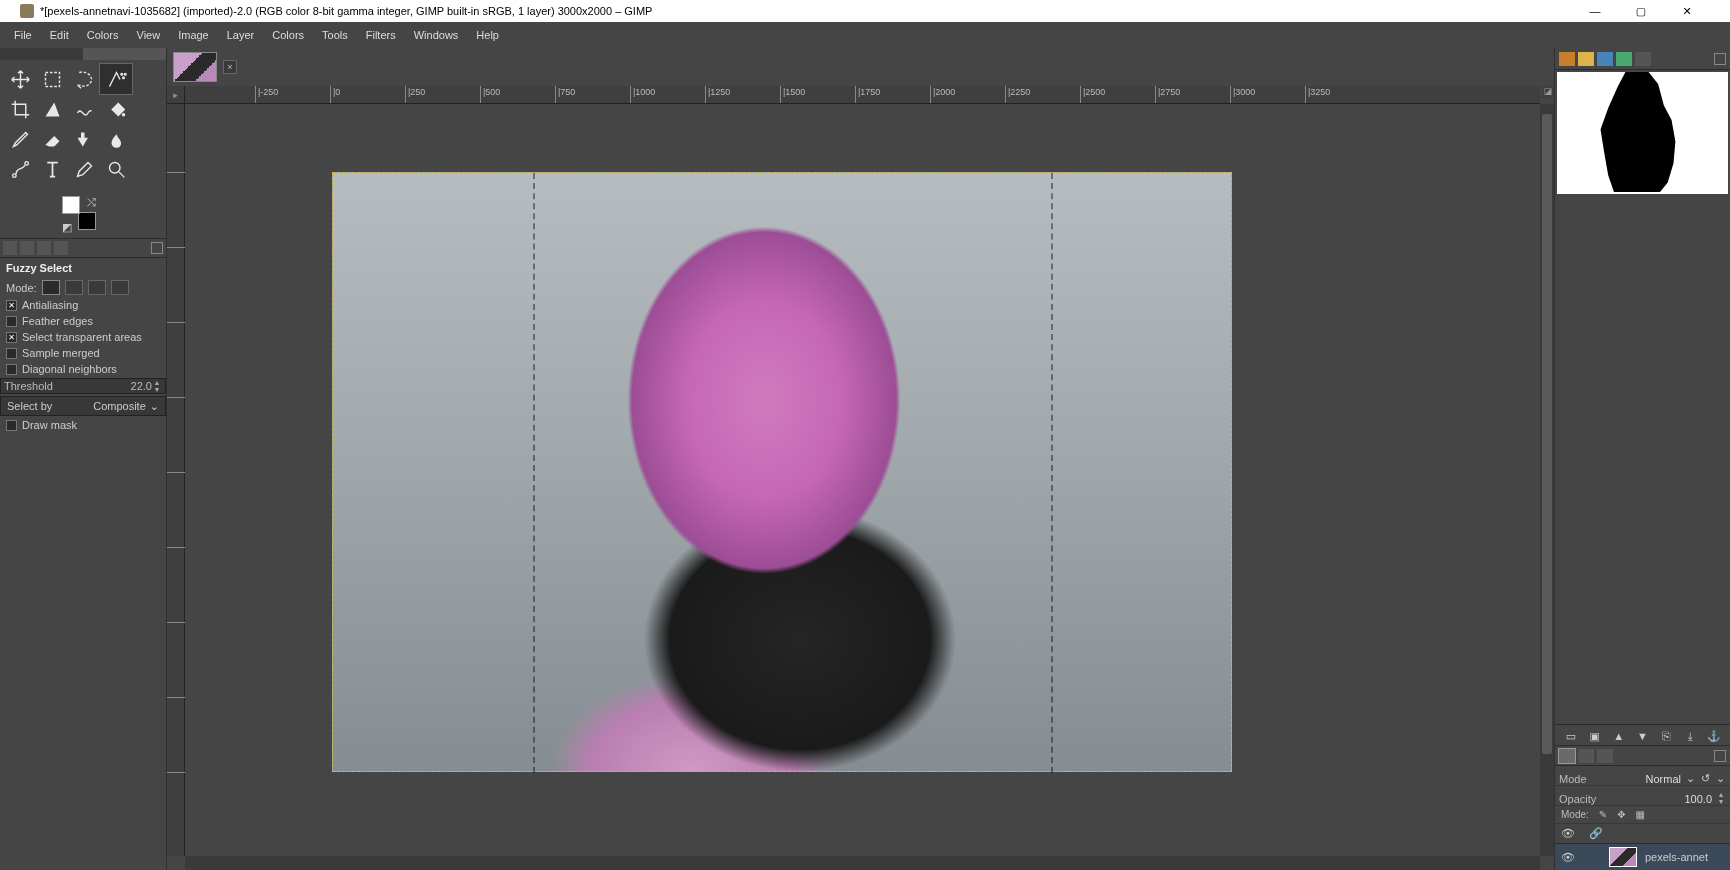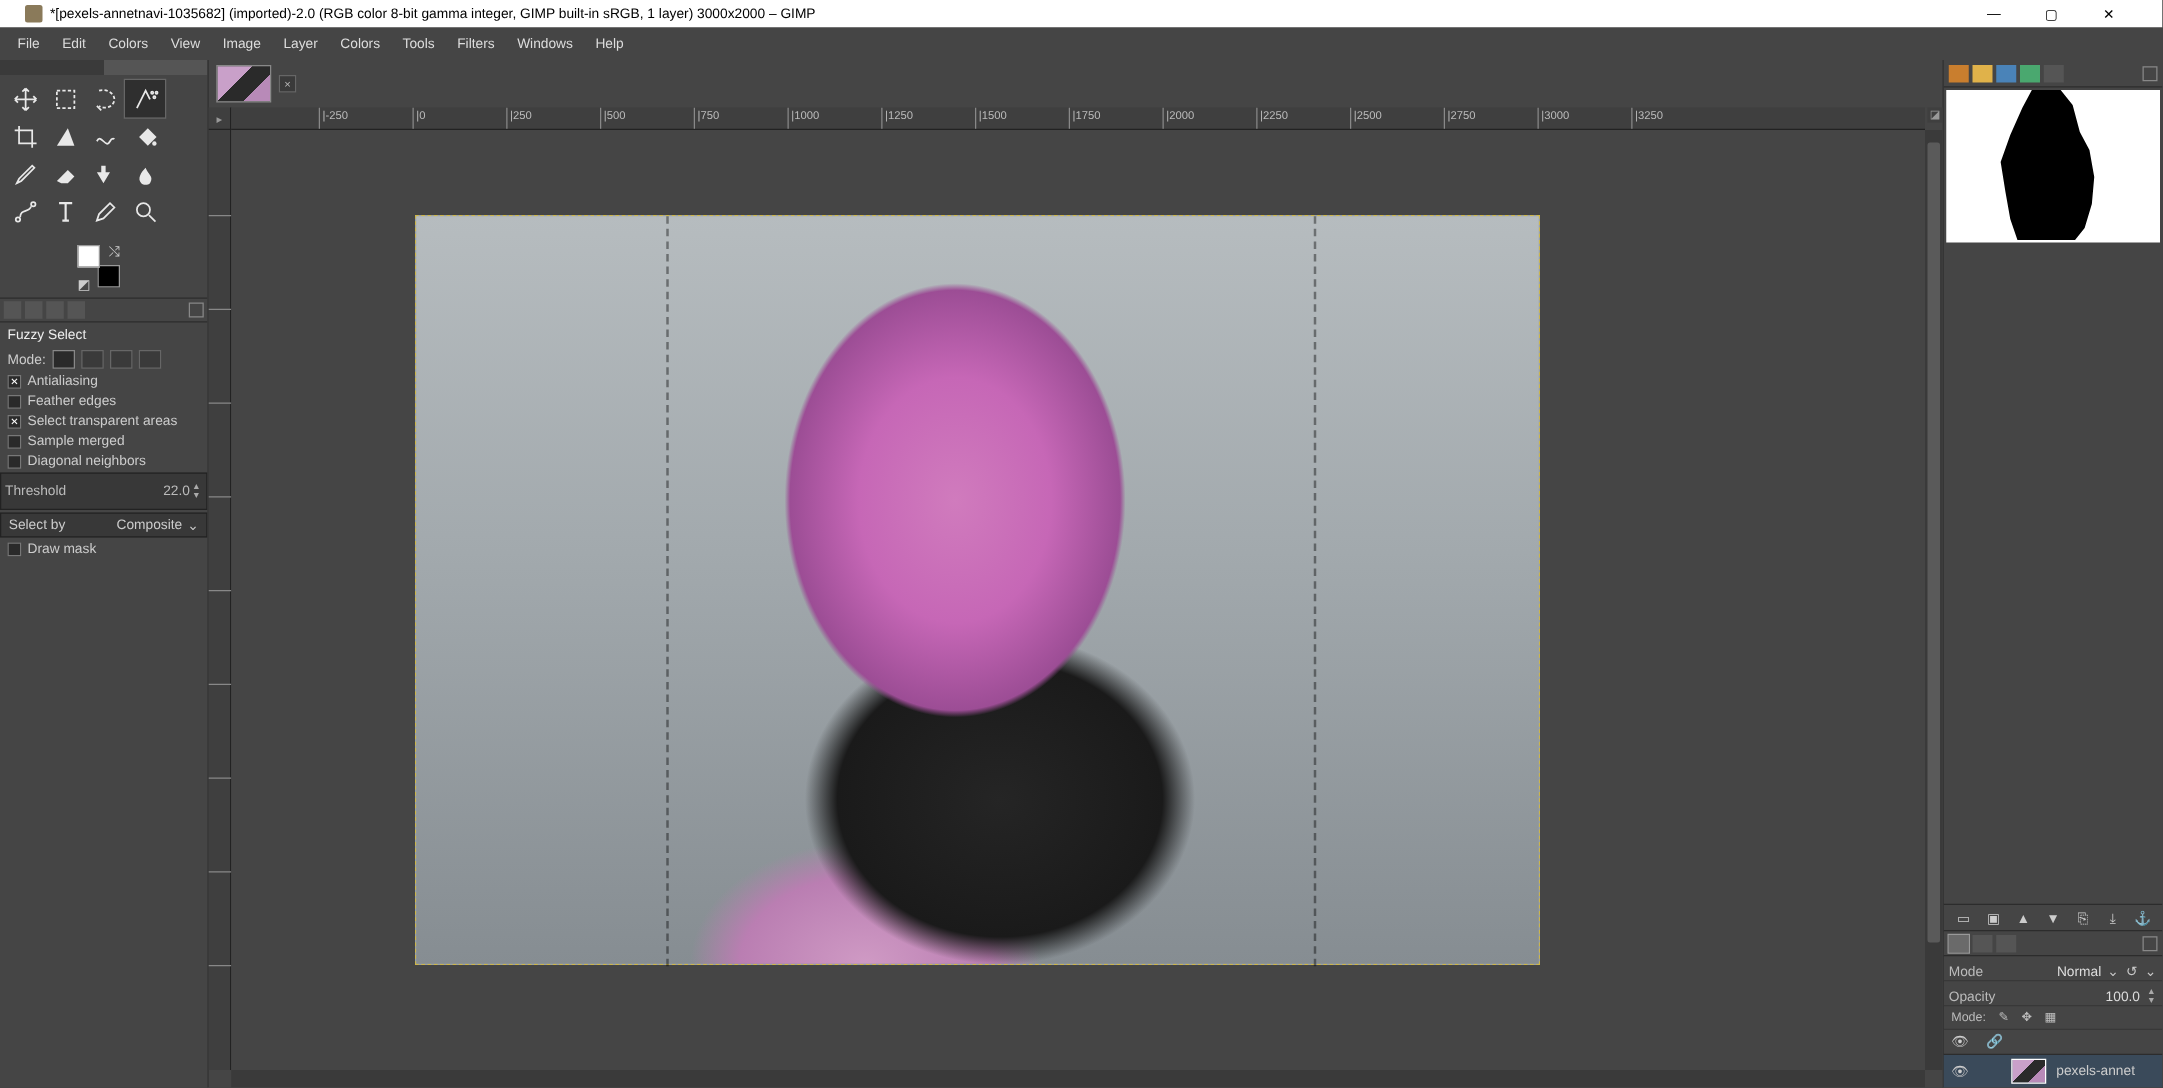--- a/index.html
+++ b/index.html
@@ -22,26 +22,26 @@
 .swatch{position:absolute;width:18px;height:18px;border:1px solid #999}
 .swatch.fg{background:#fff;top:0;left:0;z-index:2}
 .swatch.bg{background:#000;bottom:0;right:6px}
 .mini{position:absolute;width:9px;height:9px}
 .mini.sw{bottom:0;left:0}
 .mini.ar{top:0;right:6px}
 .tooltabs{height:20px;display:flex;gap:3px;padding:2px 3px;border-top:1px solid #2c2c2c;border-bottom:1px solid #2c2c2c;align-items:center}
 .tooltabs span{width:14px;height:14px;background:#555}
 .tooltabs .spacer{flex:1;background:none}
 .tooltabs .extra{width:12px;height:12px;border:1px solid #888;background:none}
-.opt-title{font-weight:normal;color:#eee;padding:4px 6px}
+.opt-title{font-weight:bold;color:#eee;padding:4px 6px}
 .opt-row{display:flex;align-items:center;gap:5px;padding:2px 6px;color:#ccc}
 .modebtn{width:18px;height:15px;border:1px solid #666;background:#3a3a3a}
 .modebtn.on{background:#2a2a2a;border-color:#888}
 .ck{width:11px;height:11px;border:1px solid #777;background:#2a2a2a;display:flex;align-items:center;justify-content:center;font-size:8px;color:#fff}
-.slider-row{display:flex;align-items:center;background:#383838;border:1px solid #222;margin:1px 0;height:30px;padding:0 3px}
+.slider-row{display:flex;align-items:center;background:#383838;border:1px solid #222;margin:1px 0;height:16px;padding:0 3px}
 .slider-row .lab{flex:1;color:#bbb}
 .slider-row .val{color:#bbb}
 .spin{width:10px;color:#aaa;font-size:7px;line-height:7px;text-align:center}
 .sel-row{display:flex;align-items:center;border:1px solid #222;background:#383838;margin:1px 0;height:20px;padding:0 6px}
 .sel-row .lab{flex:1}
 .sel-row .val{display:flex;align-items:center;gap:4px}
 .center{flex:1;display:flex;flex-direction:column;background:#454545;border-left:1px solid #303030}
 .tabrow{height:38px;display:flex;align-items:center;padding:0 6px;gap:6px}
 .imgtab{display:flex;align-items:center;gap:6px}
 .thumb{width:44px;height:30px;border:1px solid #888;background:linear-gradient(135deg,#c9a0c9 0 40%,#2a2a2a 40% 70%,#b88ab8 70% 100%)}

